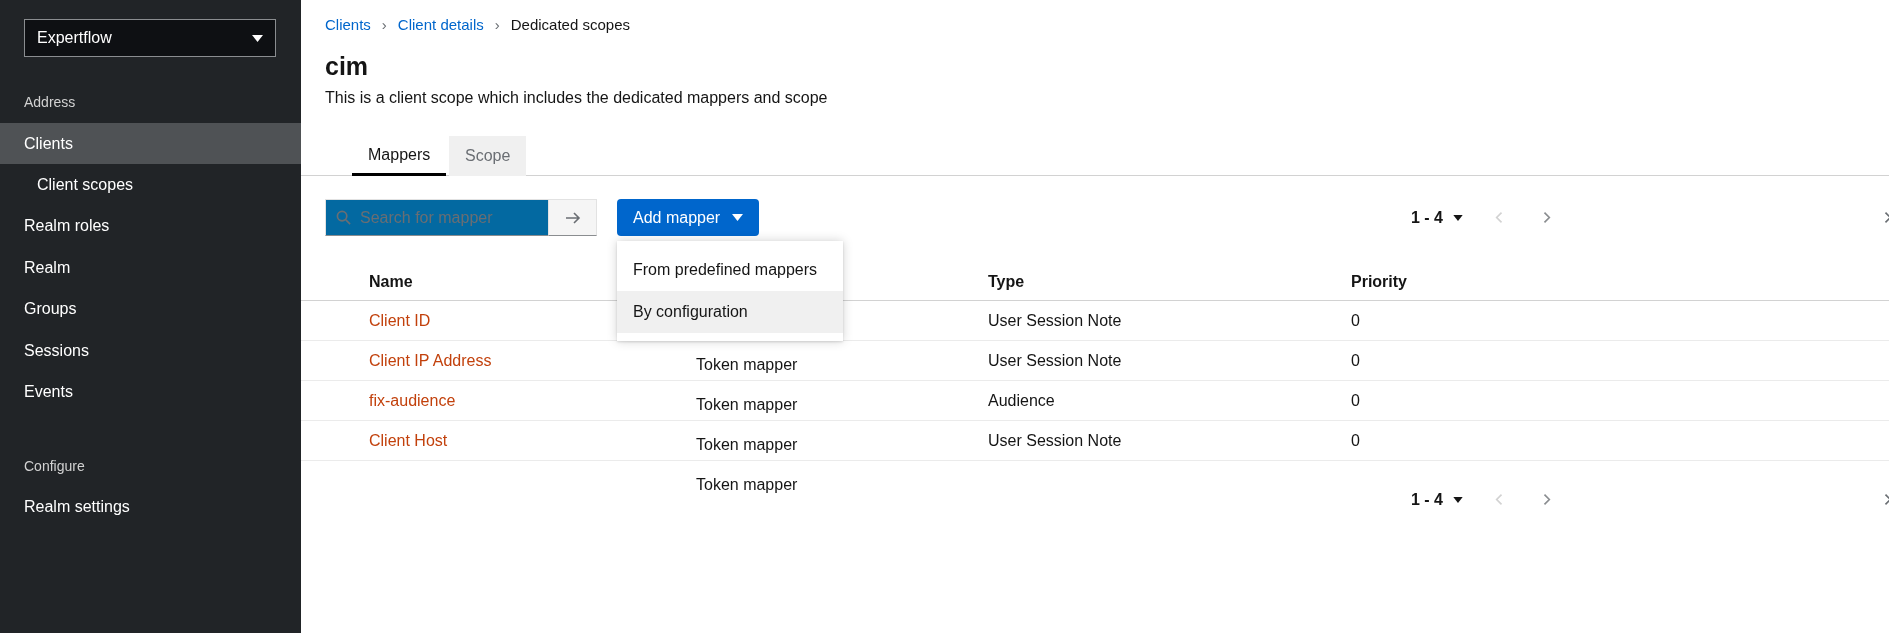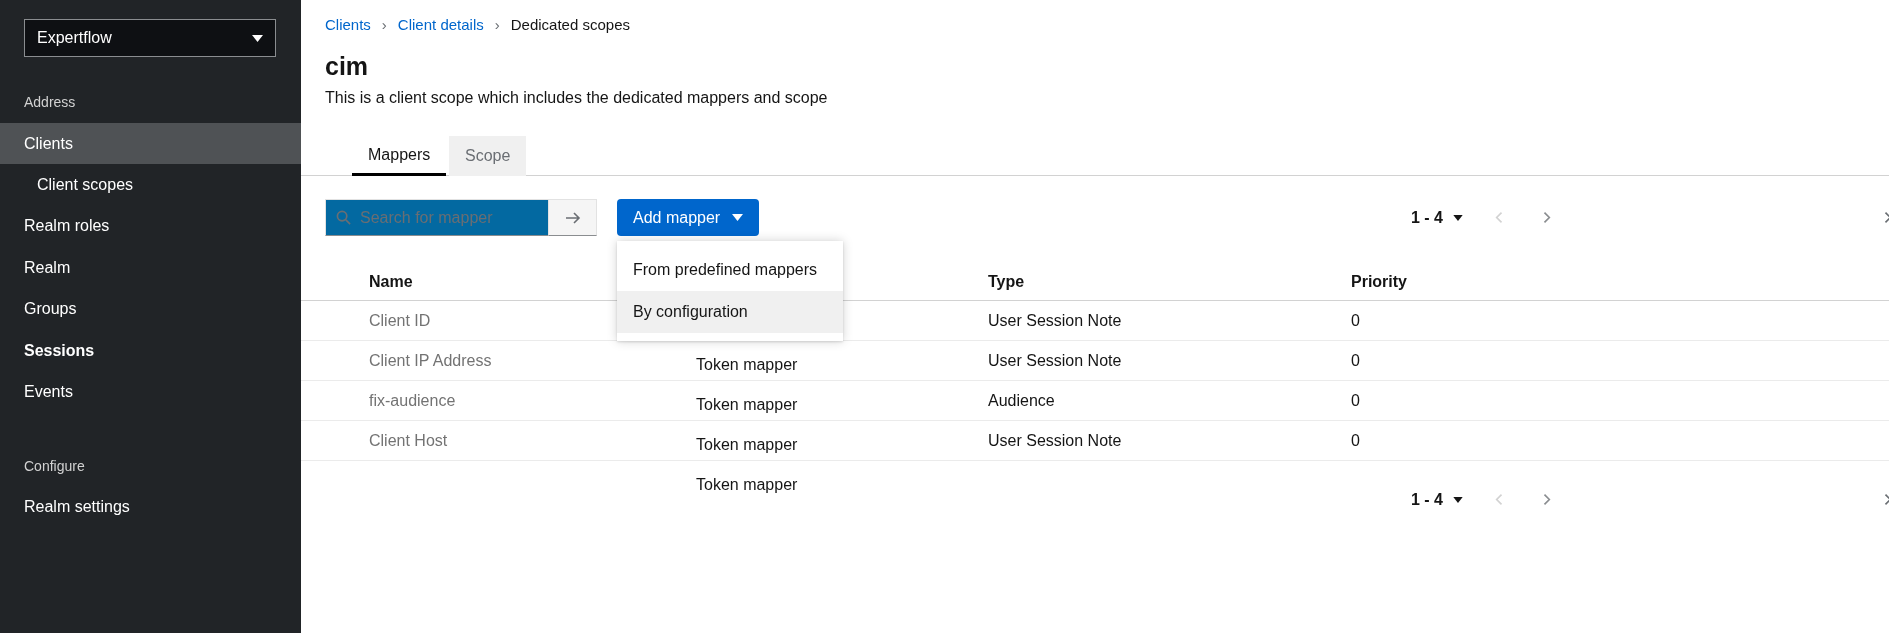--- a/index.html
+++ b/index.html
@@ -20,21 +20,21 @@
   }
   .section-title { position: absolute; left: 24px; color: #d2d2d2; font-size: 14px; }
   #manage-title { top: 94px; }
   #configure-title { top: 458px; }
   .nav-item {
     position: absolute; left: 0; width: 100%; height: 41px; line-height: 41px;
     padding-left: 24px; color: #fff; font-size: 16px; cursor: pointer;
   }
   .nav-item.active { background: #4f5255; }
   #nav-clients { top: 123px; } #nav-client-scopes { top: 164px; margin-left: 13px; } #nav-realm-roles { top: 205px; }
-  #nav-users { top: 247px; } #nav-groups { top: 288px; } #nav-sessions { top: 330px; font-weight: bold; }
+  #nav-users { top: 247px; } #nav-groups { top: 288px; } #nav-sessions { top: 330px; }
   #nav-events { top: 371px; } #nav-realm-settings { top: 486px; }
 
   
   .main { position: absolute; left: 301px; top: 0; width: 1588px; height: 633px; background: #fff; }
 
   .breadcrumb { position: absolute; left: 24px; top: 16px; font-size: 15px; display: flex; align-items: center; }
   .crumb-link { color: #0066cc; text-decoration: none; cursor: pointer; }
   .crumb-sep { color: #6a6e73; margin: 0 11px; font-size: 15px; }
   .crumb-current { color: #151515; }
 
@@ -86,21 +86,21 @@
   .menu-item { height: 42px; line-height: 42px; padding: 0 16px; font-size: 16px; color: #151515; cursor: pointer; white-space: nowrap; }
   .menu-item.highlighted { background: #f0f0f0; }
 
   
   .table-header { position: absolute; left: 0; top: 262px; width: 100%; height: 39px; border-bottom: 1px solid #d2d2d2; }
   .th { position: absolute; top: 0; line-height: 39px; font-weight: 700; font-size: 16px; color: #151515; }
   .t-row { position: absolute; left: 0; width: 100%; height: 40px; border-bottom: 1px solid #ebebeb; }
   #row-0 { top: 301px; } #row-1 { top: 341px; } #row-2 { top: 381px; } #row-3 { top: 421px; }
   .td { position: absolute; top: 0; line-height: 40px; font-size: 16px; color: #151515; }
   .col-name { left: 24px; margin-left: 44px; } .col-category { left: 395px; margin-top: 44px; } .col-type { left: 687px; } .col-priority { left: 1050px; }
-  .td.name-link { color: #737373; text-decoration: none; cursor: pointer; }
+  .td.name-link { color: #c2410c; text-decoration: none; cursor: pointer; }
   .kebab { position: absolute; left: 1580px; top: 0; width: 20px; line-height: 40px; font-size: 19px; color: #151515; cursor: pointer; }
   .edge-icon { position: absolute; left: 1580px; color: #6a6e73; line-height: 0; }
   #edge-top { top: 211px; } #edge-bottom { top: 493px; }
 </style>
 </head>
 <body>
 
 <div id="app">
 
   <div class="sidebar">

